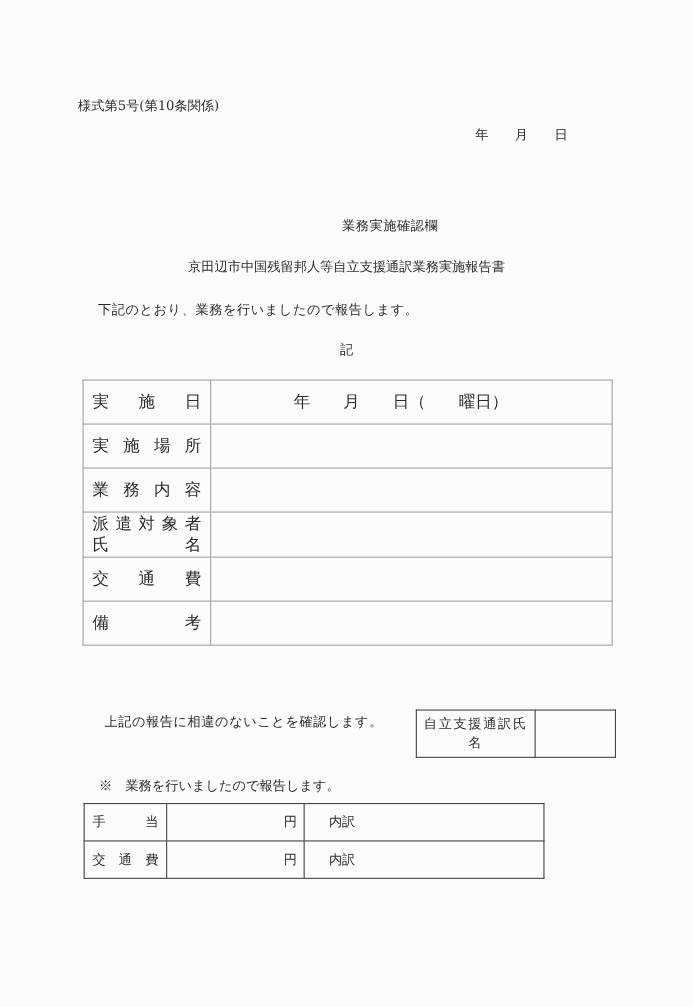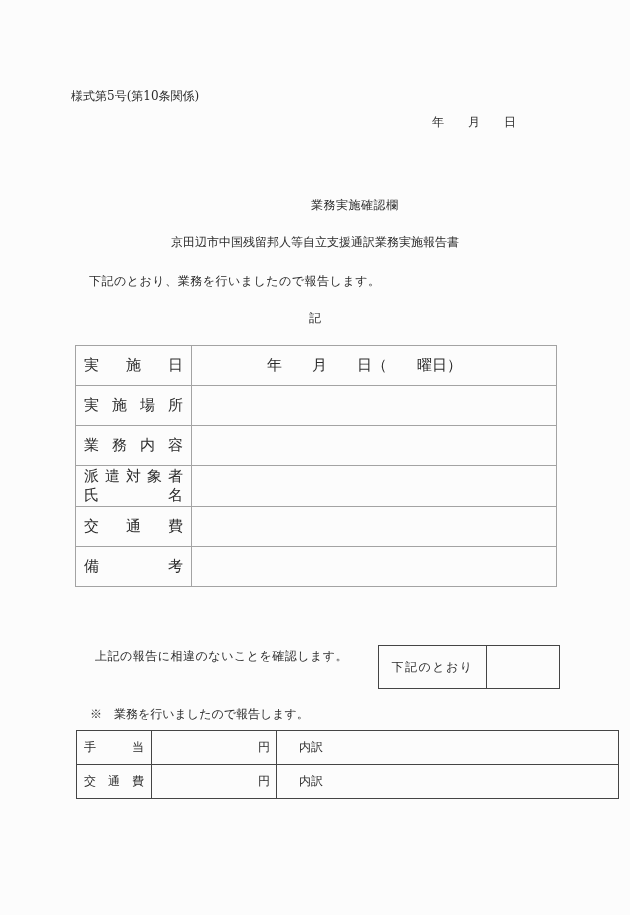--- a/index.html
+++ b/index.html
@@ -27,21 +27,21 @@
   }
   .value-cell{padding-left:4px;}
   .date-value{padding-left:75px;}
   .time-cell{padding:1px 4px;line-height:16px;}
   
   .confirm-box{position:absolute;left:378px;top:645px;}
   .confirm-box td{border:1px solid #454545;height:40px;font-size:12px;color:#2b2b2b;vertical-align:middle;}
   .confirm-label{width:105px;text-align:center;letter-spacing:1.5px;}
   .confirm-blank{width:70px;}
   
-  .payment-table{position:absolute;left:76px;top:730px;width:543px;}
+  .payment-table{position:absolute;left:76px;top:730px;width:419px;}
   .payment-table td{border:1px solid #454545;vertical-align:middle;font-size:12px;color:#2b2b2b;}
   .payment-table tr{height:34px;}
   .pay-label{width:72px;}
   .pay-label div{text-align:justify;text-align-last:justify;padding:0 6px;}
   .pay-amount{width:117px;text-align:right;padding-right:6px;}
   .pay-breakdown{padding-left:22px;}
   .ls05{letter-spacing:0.5px;}
 </style>
 </head>
 <body>
@@ -100,21 +100,21 @@
       <td class="value-cell"></td>
     </tr>
   </tbody>
     </table>
 
   <div class="abs ls05" style="left:95px;top:648px;">上記の報告に相違のないことを確認します。</div>
 
   <table class="confirm-box">
     <tbody>
         <tr>
-      <td class="confirm-label">下記のとおり</td>
+      <td class="confirm-label">自立支援通訳氏名</td>
       <td class="confirm-blank"></td>
     </tr>
   </tbody>
     </table>
 
   <div class="abs" style="left:90px;top:706px;">※　業務を行いましたので報告します。</div>
 
   <table class="payment-table">
     <tbody>
         <tr>

